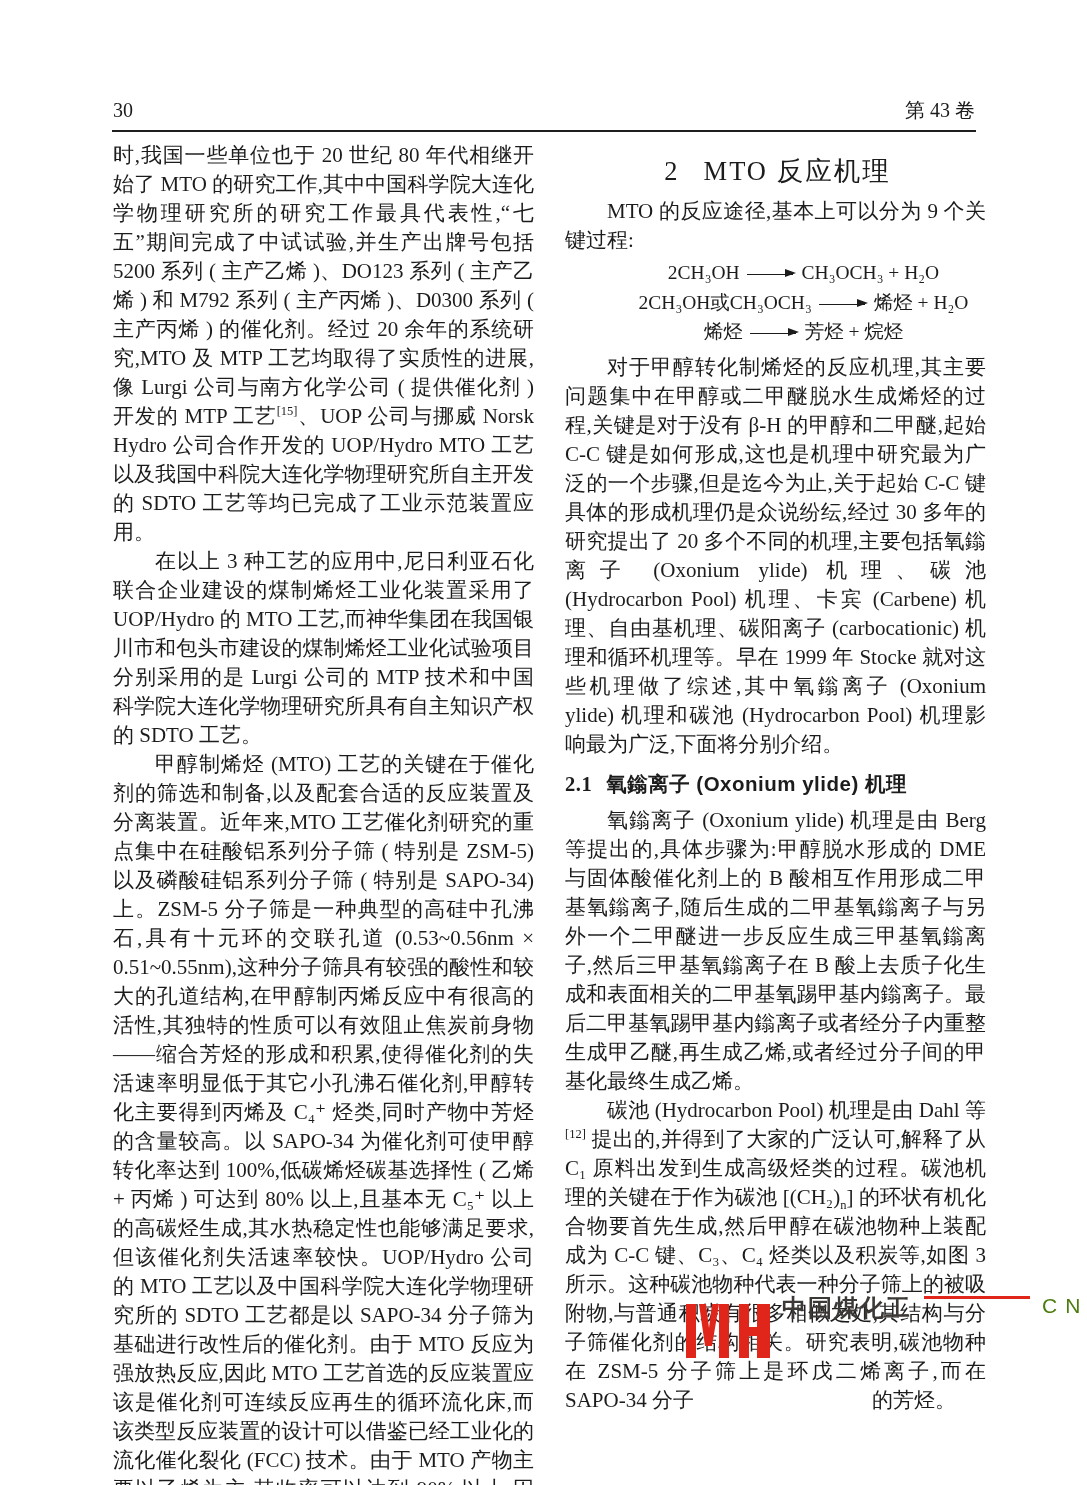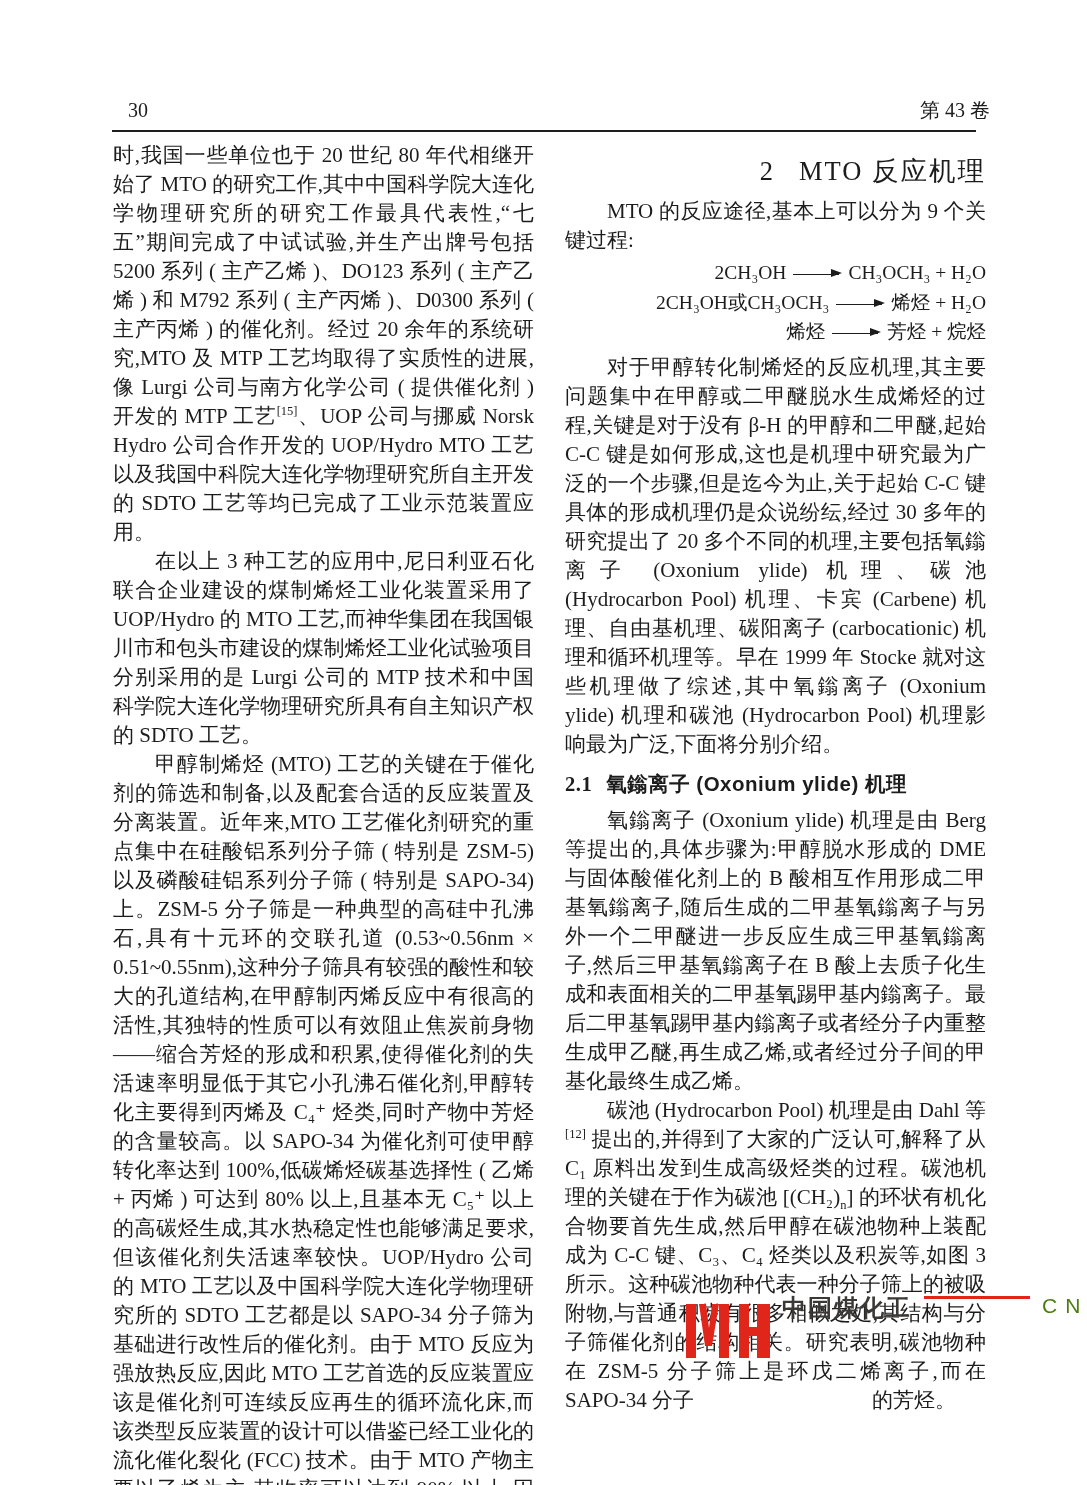--- a/index.html
+++ b/index.html
@@ -2,50 +2,50 @@
 <html><head>
 <meta charset="utf-8">
 <style>
   html,body{margin:0;padding:0;}
   body{
     width:1087px;height:1485px;background:#ffffff;position:relative;
     font-family:"Liberation Serif","DejaVu Serif",serif;color:#1c1c1c;
     -webkit-font-smoothing:antialiased;
   }
   .header-row{
-    position:absolute;left:128px;top:97px;width:862px;
+    position:absolute;left:113px;top:97px;width:862px;
     display:flex;justify-content:space-between;align-items:baseline;
     font-size:20px;
   }
   .journal-title{font-size:21px;letter-spacing:16px;white-space:nowrap;}
   .header-rule{
     position:absolute;left:112px;top:130px;width:864px;height:2px;background:#1e1e1e;
   }
   .col{
     position:absolute;top:141px;width:421px;
     font-size:21px;line-height:29px;text-align:justify;
   }
   .col-left{left:113px;}
   .col-right{left:565px;}
   .col p{margin:0;}
   .indent{text-indent:2em;}
   sup{font-size:12.5px;line-height:0;vertical-align:super;}
   sub{font-size:12.5px;line-height:0;vertical-align:sub;}
   h2.section{
     font-size:26.5px;font-weight:400;margin:13px 0 9px 4px;
-    letter-spacing:2px;text-align:right;line-height:34px;
+    letter-spacing:2px;text-align:center;line-height:34px;
   }
   h2.section .sec-num{margin-right:26px;letter-spacing:0;}
   h3.subsection{
     font-family:"Liberation Sans","DejaVu Sans",sans-serif;
     font-size:20.5px;font-weight:700;margin:10px 0 7px 0;
     text-align:left;line-height:29px;letter-spacing:0.5px;
   }
   h3.subsection .sub-num{font-weight:700;margin-right:14px;font-family:"Liberation Serif","DejaVu Serif",serif;}
-  .equations{margin:3px 0 6px 56px;font-size:19.5px;line-height:29.5px;text-align:right;}
+  .equations{margin:3px 0 6px 56px;font-size:19.5px;line-height:29.5px;text-align:center;}
   .eq-row{white-space:nowrap;}
   .arrow{
     display:inline-block;width:46px;height:0;border-top:1.7px solid #1c1c1c;
     position:relative;vertical-align:4px;margin:0 9px 0 7px;
   }
   .arrow::after{
     content:'';position:absolute;right:-3px;top:-6px;
     border-left:11px solid #1c1c1c;border-top:4.8px solid transparent;border-bottom:4.8px solid transparent;
   }
   .wm-gap{display:inline-block;height:2px;}

